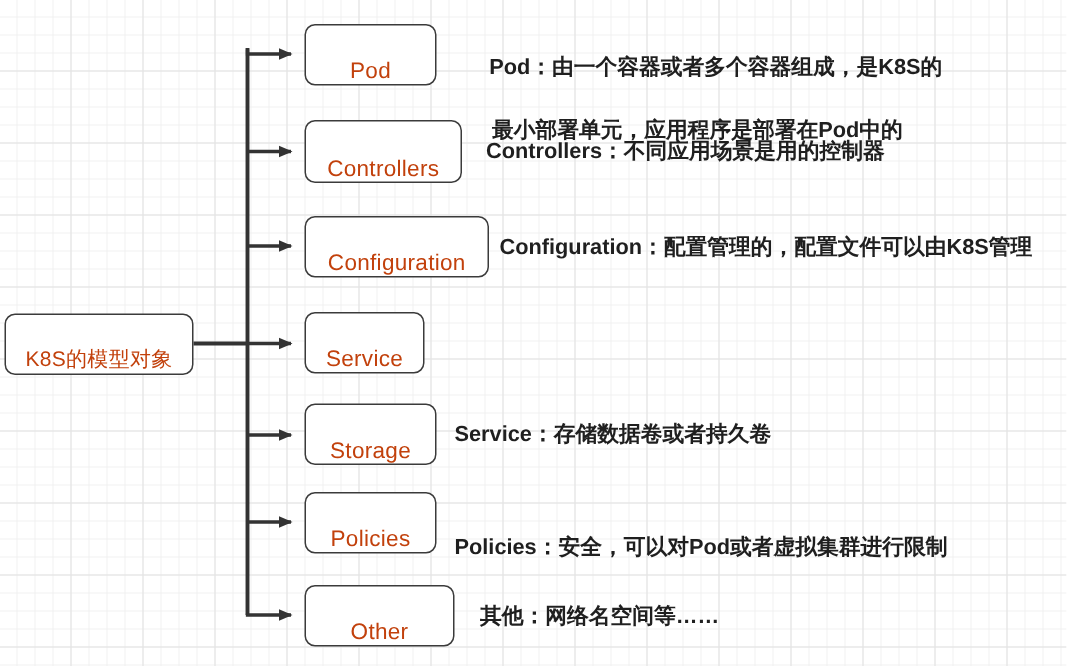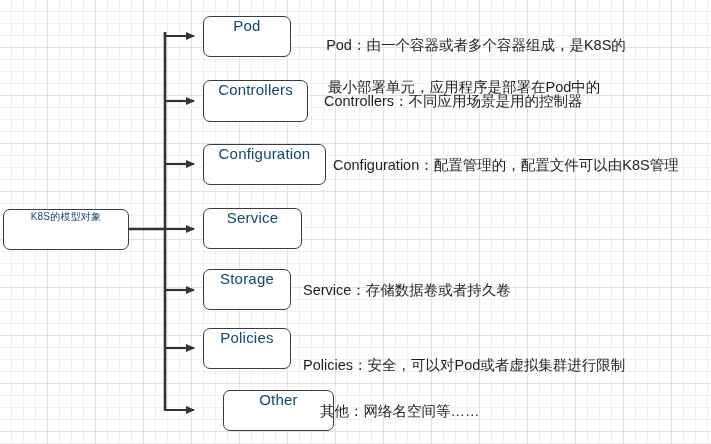--- a/index.html
+++ b/index.html
@@ -30,36 +30,37 @@
     height: 444px;
     pointer-events: none;
   }
   .node {
     position: absolute;
     box-sizing: border-box;
     background: #ffffff;
     border: 1.6px solid #3b3b3b;
     border-radius: 7px;
     display: flex;
-    align-items: flex-start;
+    align-items: flex-end;
     justify-content: center;
-    color: #0c4a6e;
+    color: #c2410c;
     font-size: 15px;
     letter-spacing: 0.2px;
     white-space: nowrap;
   }
   .node.root {
-    font-size: 10px;
+    font-size: 14px;
   }
   .desc {
     position: absolute;
     color: #1f1f1f;
     font-size: 14.5px;
     line-height: 21px;
     white-space: pre;
+    font-weight: bold;
   }
   .desc .l2 {
     display: block;
     padding-left: 18px;
   }
 </style>
 </head>
 <body>
 
 <div id="canvas">
@@ -99,33 +100,33 @@
   </div>
 
   <div class="node" style="left:203px; top:144px; width:123px; height:41px;">
     <span>Configuration</span>
   </div>
 
   <div class="node" style="left:203px; top:80px; width:105px; height:42px;">
     <span>Controllers</span>
   </div>
 
-  <div class="node" style="left:203px; top:208px; width:99px; height:41px;">
+  <div class="node" style="left:203px; top:208px; width:80px; height:41px;">
     <span>Service</span>
   </div>
 
   <div class="node" style="left:203px; top:269px; width:88px; height:41px;">
     <span>Storage</span>
   </div>
 
   <div class="node" style="left:203px; top:328px; width:88px; height:41px;">
     <span>Policies</span>
   </div>
 
-  <div class="node" style="left:203px; top:390px; width:111px; height:41px;margin-left:20px;">
+  <div class="node" style="left:203px; top:390px; width:100px; height:41px;">
     <span>Other</span>
   </div>
 
   <div class="desc" style="left:310px; top:14px;">
     <span>Pod：由一个容器或者多个容器组成，是K8S的</span>
     <span class="l2">最小部署单元，应用程序是部署在Pod中的</span>
   </div>
 
   <div class="desc" style="left:324px; top:91px;">Controllers：不同应用场景是用的控制器</div>
 

